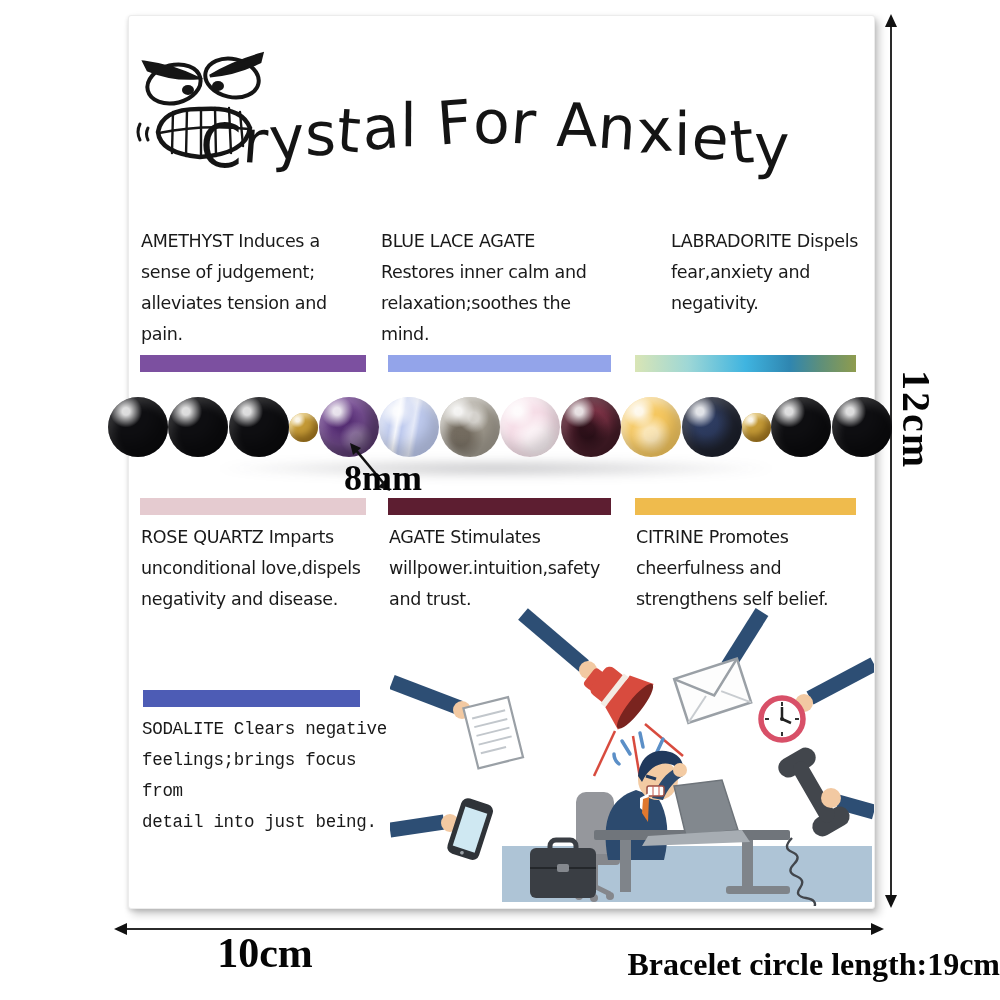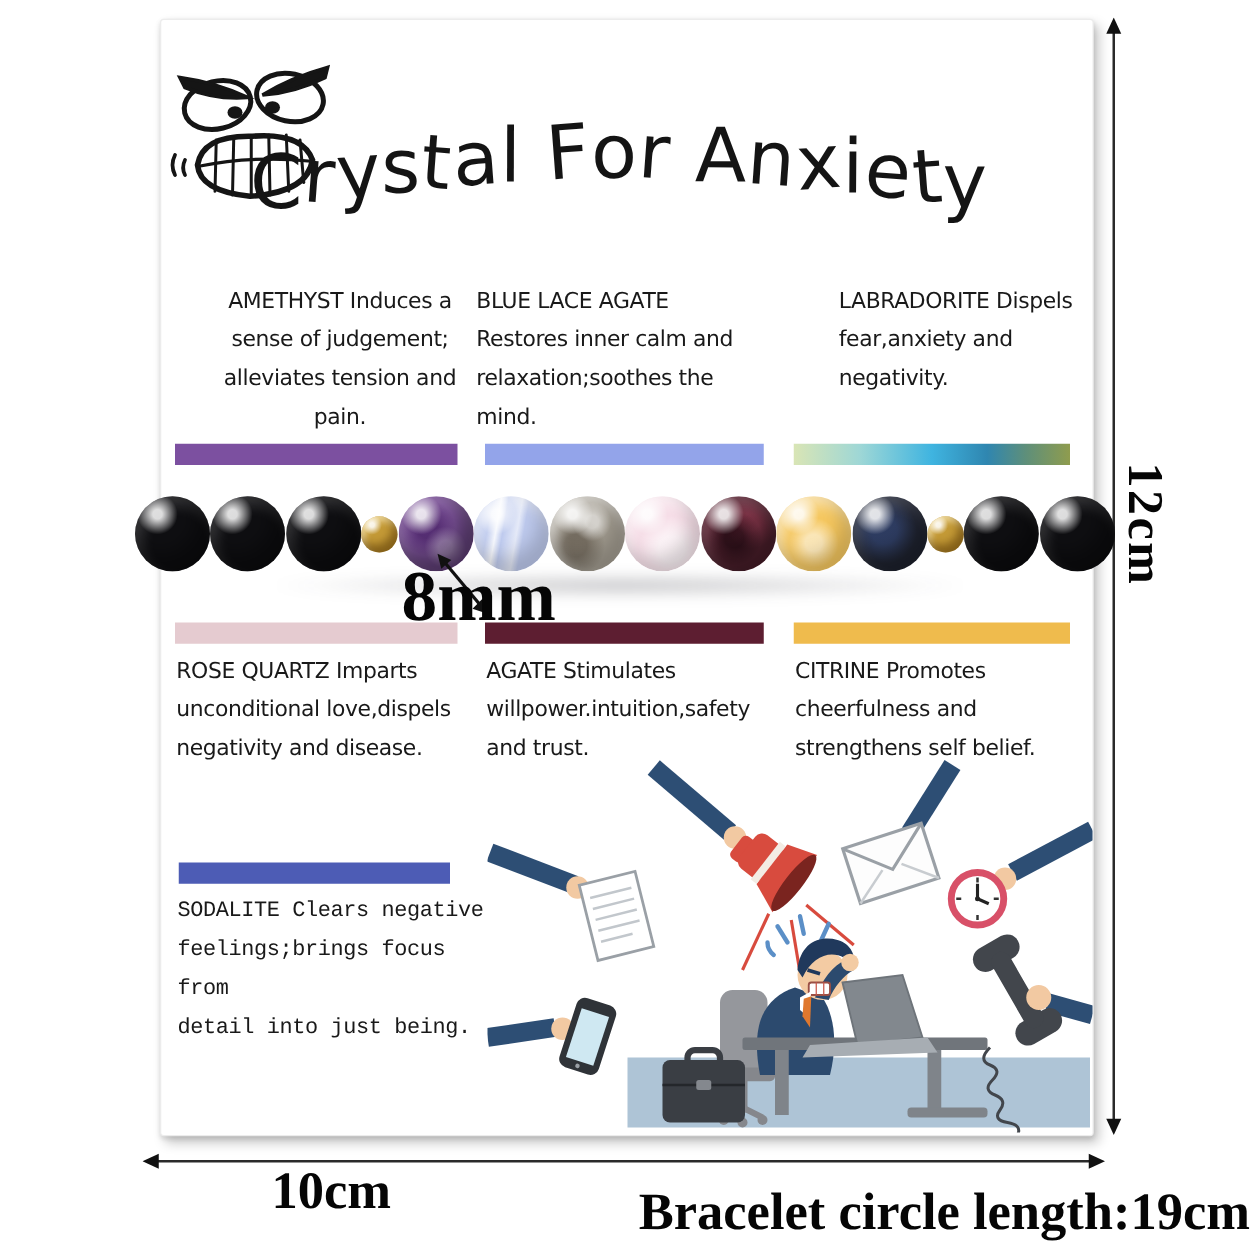--- a/index.html
+++ b/index.html
@@ -35,24 +35,24 @@
   .bead--bluelace{background-image:linear-gradient(100deg, rgba(255,255,255,0) 22%, rgba(255,255,255,.85) 32%, rgba(255,255,255,0) 40%, rgba(255,255,255,.6) 56%, rgba(255,255,255,0) 64%);}
   .bead--labradorite{background-image:radial-gradient(circle at 56% 34%, rgba(255,255,255,.55) 0 10%, rgba(255,255,255,0) 30%),
         radial-gradient(circle at 34% 66%, rgba(72,62,50,.5) 0 16%, rgba(72,62,50,0) 42%);}
   .bead--garnet{background-image:radial-gradient(circle at 44% 56%, rgba(10,0,5,.55) 0 16%, rgba(10,0,5,0) 46%),
         radial-gradient(circle at 66% 34%, rgba(158,64,88,.5) 0 12%, rgba(158,64,88,0) 38%);}
   .bead--citrine{background-image:radial-gradient(circle at 50% 62%, rgba(255,255,255,.55) 0 14%, rgba(255,255,255,0) 42%);}
   .bead--sodalite{background-image:radial-gradient(circle at 42% 46%, rgba(52,74,128,.55) 0 22%, rgba(52,74,128,0) 55%);}
   .bead--rose{background-image:radial-gradient(circle at 62% 70%, rgba(255,255,255,.65) 0 18%, rgba(255,255,255,0) 48%);}
   
   .serif-label{font-family:"Liberation Serif","DejaVu Serif",serif;font-weight:bold;color:#050505;}
-  .mm-label{left:318px;top:445px;width:130px;font-size:57px;text-align:center;z-index:4;}
+  .mm-label{left:318px;top:457px;width:130px;font-size:36px;text-align:center;z-index:4;}
   .h-label{left:893px;top:370px;font-size:40px;writing-mode:vertical-rl;letter-spacing:2px;}
   .w-label{left:165px;top:929px;width:200px;font-size:42px;text-align:center;}
-  .circ-label{left:452px;top:946px;width:548px;font-size:42px;text-align:right;white-space:nowrap;}
+  .circ-label{left:452px;top:946px;width:548px;font-size:32px;text-align:right;white-space:nowrap;}
   .dim-svg line,.dim-svg polygon{shape-rendering:geometricPrecision;}
 </style>
 </head>
 <body>
 
 <div class="stage">
 
   <div class="card"></div>
 
   <svg class="abs" style="left:128px;top:36px;" width="150" height="125" viewBox="0 0 150 125">
@@ -71,21 +71,21 @@
         <path d="M87,72 L88,120" stroke-width="2.4"></path>
       <path d="M101,72 L103,117" stroke-width="2.4"></path>
         <path d="M112,76 L115,110" stroke-width="2.4"></path>
       <path d="M12,88 q-4,8 0,16" stroke-width="3"></path>
       <path d="M20,92 q-3,6 0,12" stroke-width="3"></path>
     </g>
   </svg>
 
   <h1 class="abs title"><span style="display: inline-block; transform: translateY(0px) rotate(0deg);">C</span><span style="display: inline-block; transform: translateY(-4.2px) rotate(4.3deg);">r</span><span style="display: inline-block; transform: translateY(-8.2px) rotate(-4.4deg);">y</span><span style="display: inline-block; transform: translateY(-12px) rotate(0.1deg);">s</span><span style="display: inline-block; transform: translateY(-15.4px) rotate(4.3deg);">t</span><span style="display: inline-block; transform: translateY(-18.4px) rotate(-4.4deg);">a</span><span style="display: inline-block; transform: translateY(-20.8px) rotate(0.2deg);">l</span><span style="display: inline-block; transform: translateY(-22.6px) rotate(4.2deg);">&nbsp;</span><span style="display: inline-block; transform: translateY(-23.6px) rotate(-4.4deg);">F</span><span style="display: inline-block; transform: translateY(-24px) rotate(0.3deg);">o</span><span style="display: inline-block; transform: translateY(-23.6px) rotate(4.2deg);">r</span><span style="display: inline-block; transform: translateY(-22.6px) rotate(-4.5deg);">&nbsp;</span><span style="display: inline-block; transform: translateY(-20.8px) rotate(0.3deg);">A</span><span style="display: inline-block; transform: translateY(-18.4px) rotate(4.1deg);">n</span><span style="display: inline-block; transform: translateY(-15.4px) rotate(-4.5deg);">x</span><span style="display: inline-block; transform: translateY(-12px) rotate(0.4deg);">i</span><span style="display: inline-block; transform: translateY(-8.2px) rotate(4.1deg);">e</span><span style="display: inline-block; transform: translateY(-4.2px) rotate(-4.5deg);">t</span><span style="display: inline-block; transform: translateY(0px) rotate(0.5deg);">y</span></h1>
 
-  <p class="abs crystal-text" style="left:141px;top:226px;text-align:center;">AMETHYST Induces a
+  <p class="abs crystal-text" style="left:141px;top:226px;">AMETHYST Induces a
 sense of judgement;
 alleviates tension and
 pain.</p>
   <div class="abs bar" style="left: 140px; top: 355px; width: 226px; background: rgb(124, 80, 160);"></div>
 
   <p class="abs crystal-text" style="left:381px;top:226px;">BLUE LACE AGATE
 Restores inner calm and
 relaxation;soothes the
 mind.</p>
   <div class="abs bar" style="left: 388px; top: 355px; width: 223px; background: rgb(147, 164, 234);"></div>

